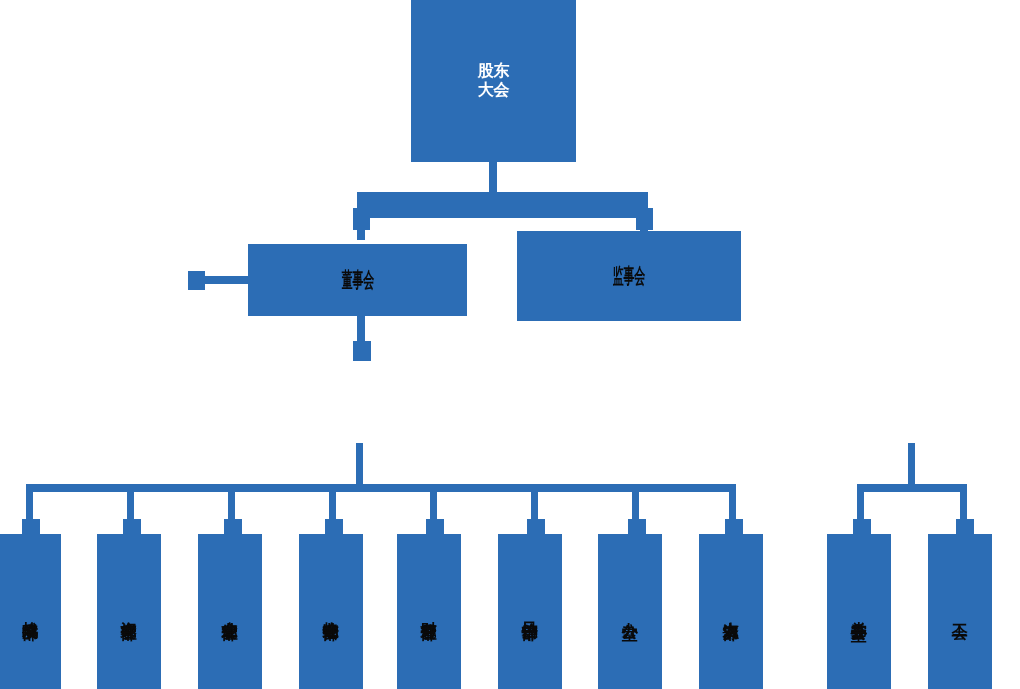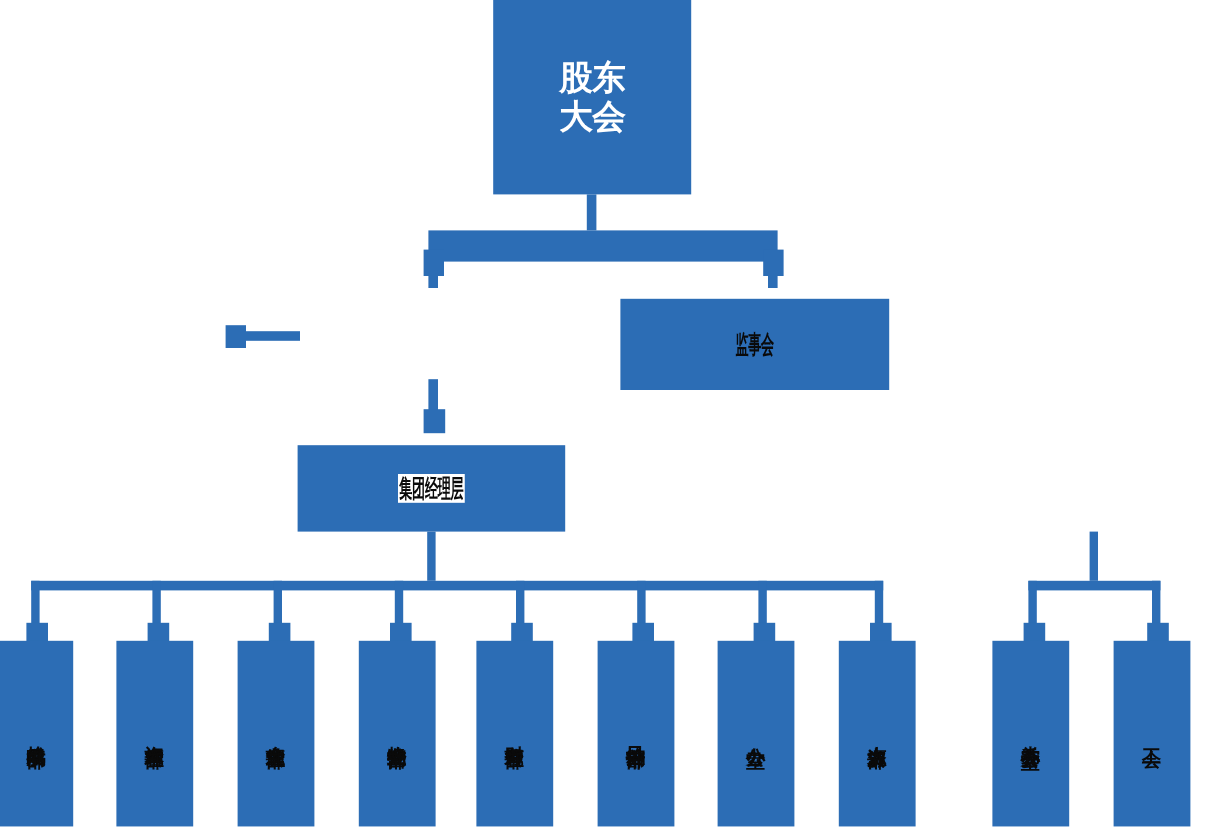--- a/index.html
+++ b/index.html
@@ -32,21 +32,21 @@
     display: block;
     text-align: center;
     line-height: 1.18;
     white-space: pre-line;
     letter-spacing: -0.02em;
   }
 
   
   .node.top .label {
     color: #ffffff;
-    font-size: 28px;
+    font-size: 16px;
     font-weight: 700;
   }
 
   
   .node.mid .label {
     color: #0a0a0a;
     font-size: 21px;
     font-weight: 700;
     transform: scaleX(0.52);
     transform-origin: center center;
@@ -103,31 +103,31 @@
   <div class="conn" style="left:357px; top:218px; width:8px; height:22px;"></div>
   <div class="conn" style="left:640px; top:218px; width:8px; height:22px;"></div>
 
   <div class="sq" style="left:353px; top:208px; width:17px; height:22px;"></div>
   <div class="sq" style="left:636px; top:208px; width:17px; height:22px;"></div>
 
 
   <div class="conn" style="left:198px; top:276px; width:52px; height:8px;"></div>
   <div class="sq" style="left:188px; top:271px; width:17px; height:19px;"></div>
 
+  <div class="node mid" style="left:248px; top:244px; width:219px; height:72px;">
+    <span class="label">董事会</span>
+  </div>
 
-  <div class="node mid" style="left:517px; top:249px; width:224px; height:76px;">
+  <div class="node mid" style="left:517px; top:231px; width:224px; height:90px;">
     <span class="label">监事会</span>
   </div>
 
   <div class="conn" style="left:357px; top:316px; width:8px; height:28px;"></div>
   <div class="sq" style="left:353px; top:341px; width:18px; height:20px;"></div>
 
-  <div class="node mid highlight" style="left:248px; top:371px; width:223px; height:72px;">
-    <span class="label">集团经理层</span>
-  </div>
 
 
   <div class="conn" style="left:356px; top:443px; width:7px; height:41px;"></div>
   <div class="conn" style="left:26px; top:484px; width:710px; height:8px;"></div>
 
   <div class="conn" style="left:908px; top:443px; width:7px; height:41px;"></div>
   <div class="conn" style="left:857px; top:484px; width:110px; height:8px;"></div>
 
   <div class="conn" style="left:26px;  top:484px; width:7px; height:36px;"></div>
   <div class="conn" style="left:127px; top:484px; width:7px; height:36px;"></div>

